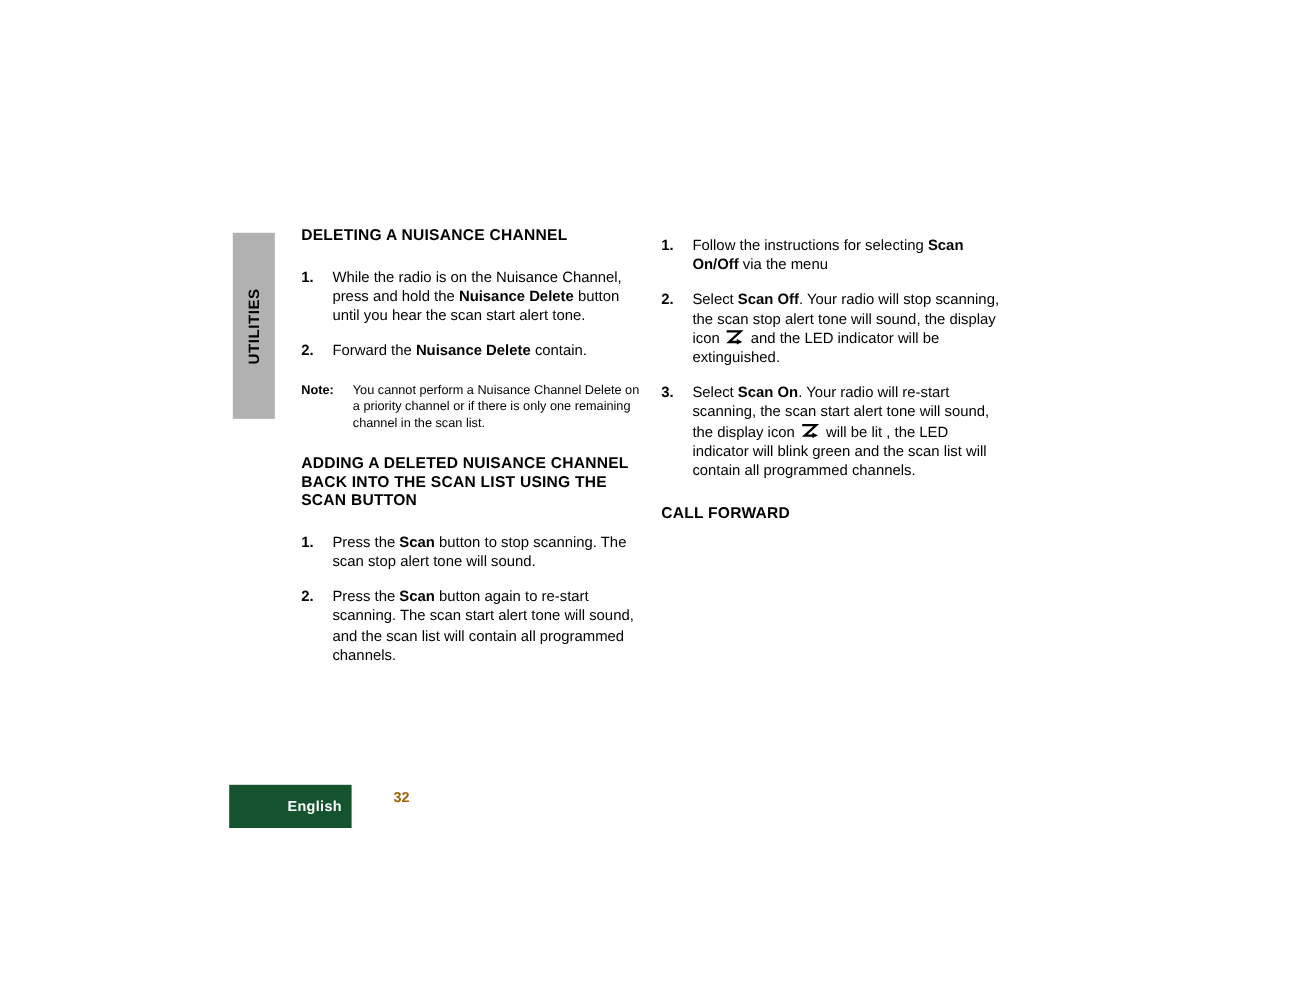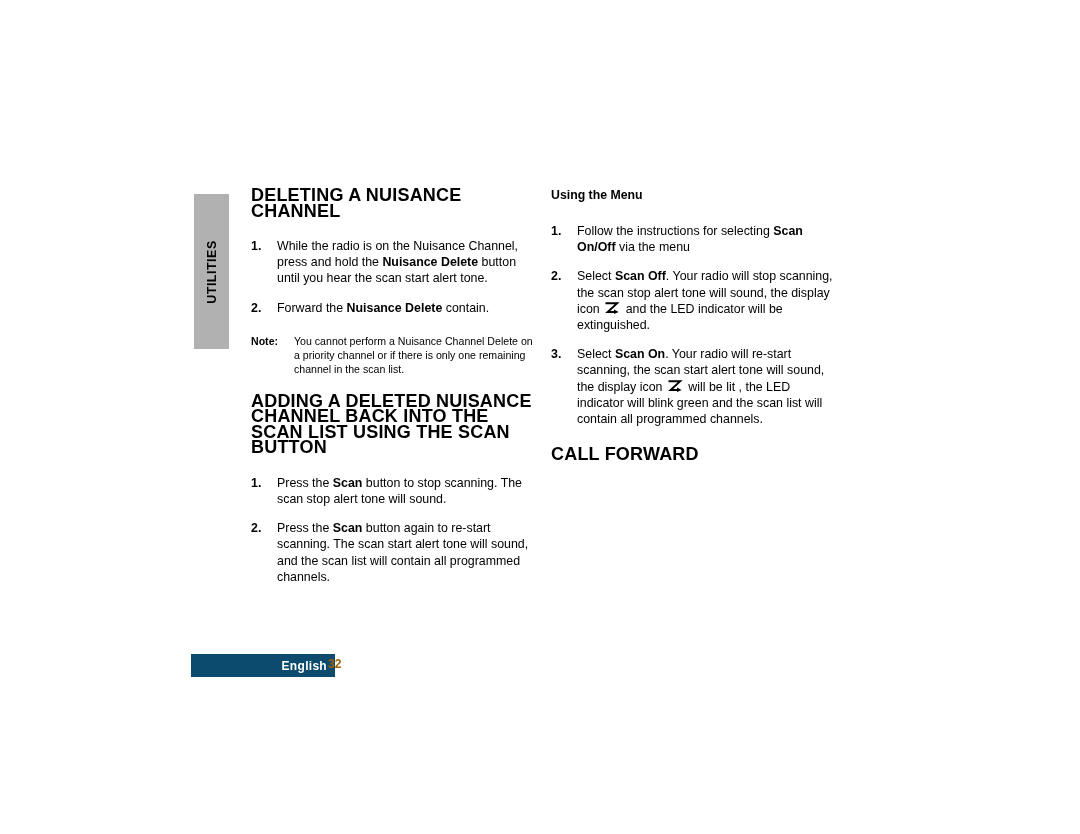--- a/index.html
+++ b/index.html
@@ -44,21 +44,21 @@
   
   .col {
     position: absolute;
     top: 188px;
   }
   .col-left  { left: 251px; width: 282px; }
   .col-right { left: 551px; width: 285px; }
 
   h2.sec-head {
     margin: 0 0 11px 0;
-    font-size: 18px;
+    font-size: 13px;
     font-weight: bold;
     letter-spacing: 0.2px;
     line-height: 15.5px;
   }
   h3.sub-head {
     margin: 0 0 12px 0;
     font-size: 12.3px;
     font-weight: bold;
     line-height: 15px;
   }
@@ -124,23 +124,22 @@
   .sp-14 { height: 14px; }
   .sp-18 { height: 18px; }
   .sp-20 { height: 20px; }
 
   
   .footer-box {
     position: absolute;
     left: 191px;
     top: 654px;
     width: 102px;
-    height: 23px;
-    background: #0c4a6e;
-    padding-left: 42px;
+    height: 36px;
+    background: #14532d;
   }
   .footer-lang {
     position: absolute;
     right: 8px;
     top: 50%;
     transform: translateY(-50%);
     color: #ffffff;
     font-size: 12px;
     font-weight: bold;
     letter-spacing: 0.3px;
@@ -196,21 +195,20 @@
         <span class="num">1.</span><span>Press the </span><span class="bold">Scan</span><span> button to stop scanning. The scan stop alert tone will sound.</span>
       </li>
       <li>
         <span class="num">2.</span><span>Press the </span><span class="bold">Scan</span><span> button again to re-start scanning. The scan start alert tone will sound, and the scan list will contain all programmed channels.</span>
       </li>
     </ol>
   </div>
 
   <div class="col col-right">
 
-    <h3 class="sub-head">Using the Menu</h3>
 
     <div class="sp-8"></div>
 
     <ol class="numlist">
       <li>
         <span class="num">1.</span><span>Follow the instructions for selecting </span><span class="bold">Scan On/Off</span><span> via the menu</span>
       </li>
       <li>
         <span class="num">2.</span><span>Select </span><span class="bold">Scan Off</span><span>. Your radio will stop scanning, the scan stop alert tone  will sound, the display icon </span><span class="scan-icon"><svg viewBox="0 0 17 13" width="17" height="13" aria-hidden="true">
               <path d="M1.5 1.2 H13.2 L3.6 10.0 H11.0" fill="none" stroke="#000" stroke-width="1.9" stroke-linecap="butt" stroke-linejoin="miter"></path>

